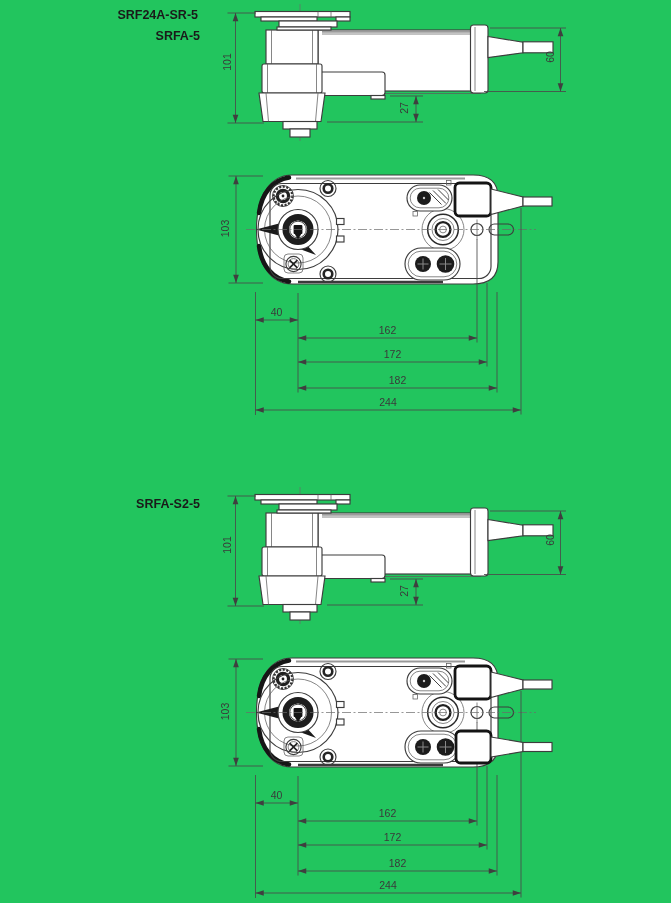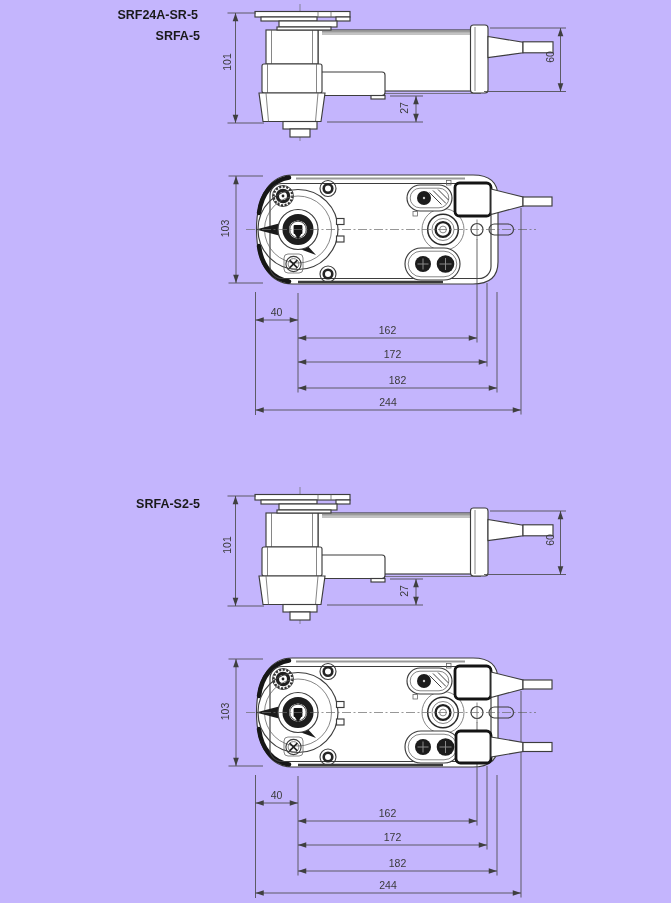--- a/index.html
+++ b/index.html
@@ -1,16 +1,16 @@
 <!DOCTYPE html>
 <html><head>
 <meta charset="utf-8">
 <style>
   html,body{margin:0;padding:0;background:#ffffff;}
-  .stage{width:671px;height:903px;position:relative;background:#c4b5fd;overflow:hidden;}
+  .stage{width:671px;height:903px;position:relative;background:#22c55e;overflow:hidden;}
   
   .ol{stroke:#3d3d3d;fill:none;stroke-width:1.15;}
   .of{stroke:#3d3d3d;fill:#ffffff;stroke-width:1.15;}
   .thin{stroke:#5d5d5d;fill:none;stroke-width:0.75;}
   .hv{stroke:#141414;fill:#ffffff;stroke-width:2.8;}
   .dk{fill:#1b1b1b;stroke:none;}
   .cl{stroke:#6a6a6a;stroke-width:0.7;fill:none;stroke-dasharray:9 2.5 2 2.5;}
   .dim{stroke:#4a4a4a;stroke-width:0.85;fill:none;}
   .dimt{font:10.5px "Liberation Sans","DejaVu Sans",sans-serif;fill:#3a3a3a;}
   .title{font:bold 12.5px "Liberation Sans","DejaVu Sans",sans-serif;fill:#1a1a1a;}

